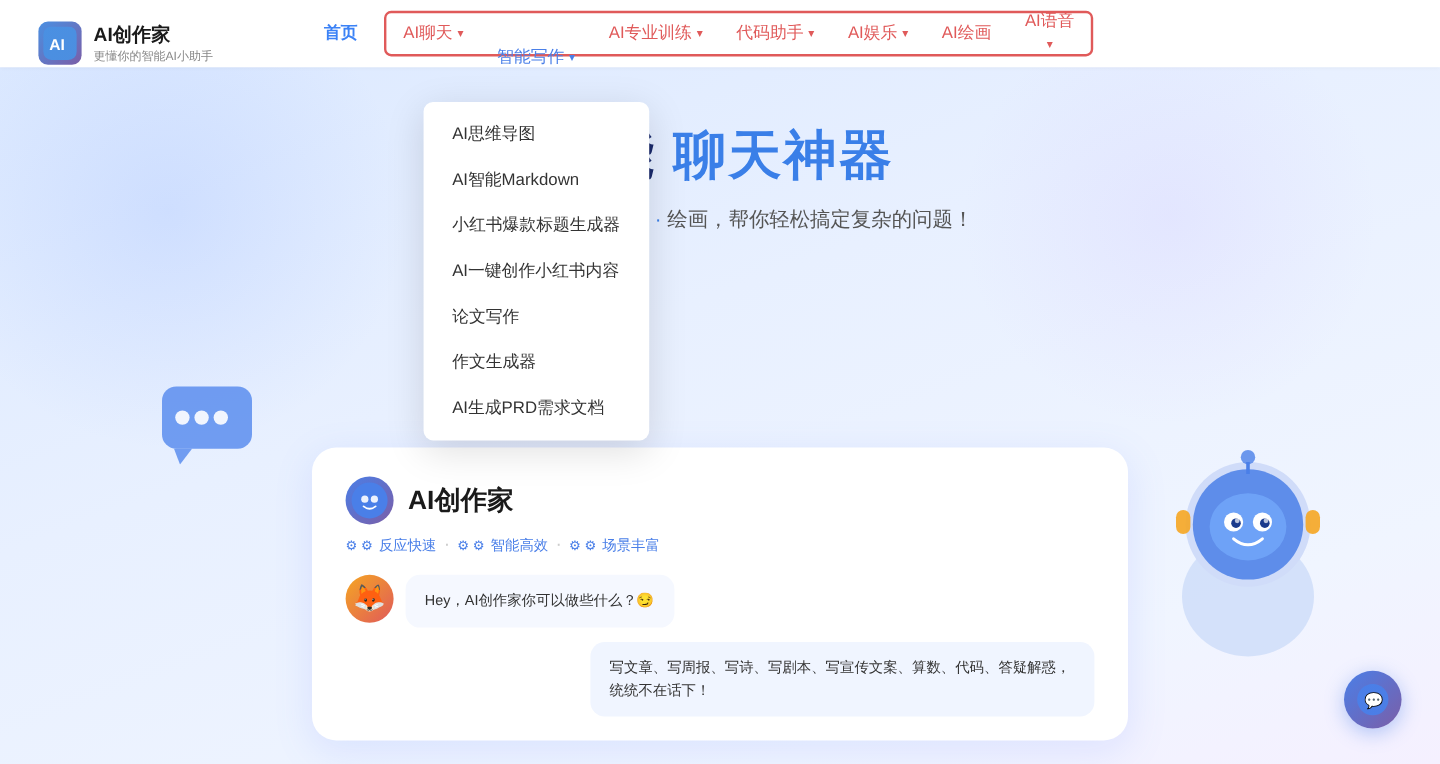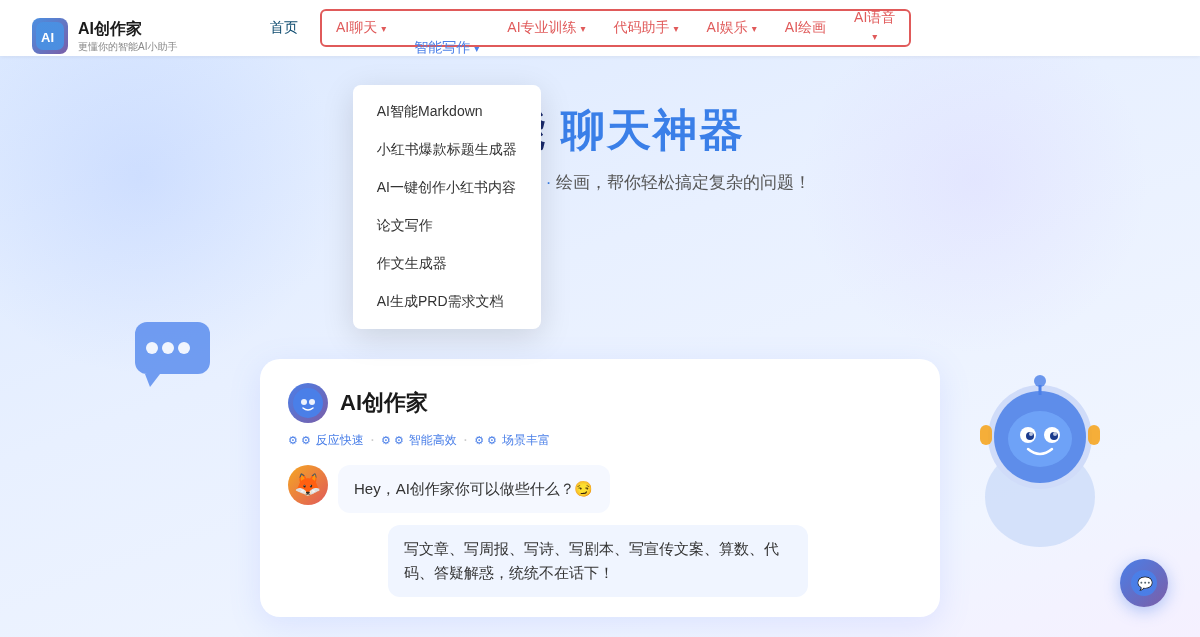--- a/index.html
+++ b/index.html
@@ -70,21 +70,21 @@
       align-items: center;
       gap: 4px;
       padding: 0 18px;
       height: 56px;
       cursor: pointer;
       font-size: 14px;
       color: #333;
       position: relative;
       white-space: nowrap;
     }
-    .nav-item.home { color: #0c4a6e; }
+    .nav-item.home { color: #3b82f6; font-weight: bold; }
     .nav-item.zhineng { color: #4a7fe8; }
     .chevron {
       font-size: 10px;
       color: #999;
     }
     .nav-item.zhineng .chevron { color: #4a7fe8; }
 
     
     .dropdown {
       position: absolute;
@@ -233,21 +233,21 @@
     .avatar.bot-avatar {
       background: linear-gradient(135deg, #4a7fe8, #7b5ea7);
       color: white;
       font-size: 14px;
       font-weight: bold;
     }
     .msg-bubble {
       background: #f5f8ff;
       border-radius: 12px;
       padding: 12px 16px;
-      font-size: 15px;
+      font-size: 12px;
       color: #333;
       max-width: 420px;
       line-height: 1.6;
     }
     .msg-bubble.bot-bubble {
       background: #f0f5ff;
     }
 
     
     .robot-char {
@@ -345,20 +345,21 @@
       <div class="nav-item" style="height:46px;color:#e05a5a;padding:0 14px;">
         <span>AI聊天</span>
         <span class="chevron" style="color:#e05a5a;">▾</span>
       </div>
 
       <div class="nav-item zhineng" style="height:38px;padding:0 14px;position:relative;margin-top:40px;">
         <span>智能写作</span>
         <span class="chevron" style="color:#4a7fe8;">▾</span>
 
         <div class="dropdown">
+          <div class="dropdown-item">AI思维导图</div>
           <div class="dropdown-item">AI智能Markdown</div>
           <div class="dropdown-item">小红书爆款标题生成器</div>
           <div class="dropdown-item">AI一键创作小红书内容</div>
           <div class="dropdown-item">论文写作</div>
           <div class="dropdown-item">作文生成器</div>
           <div class="dropdown-item">AI生成PRD需求文档</div>
         </div>
       </div>
 
       <div class="nav-item" style="height:38px;color:#e05a5a;padding:0 14px;">
@@ -483,21 +484,21 @@
       <div class="msg-row user">
         <div class="avatar user-avatar">
 
           <span style="font-size:22px;">🦊</span>
         </div>
         <div class="msg-bubble">
           <span>Hey，AI创作家你可以做些什么？😏</span>
         </div>
       </div>
 
-      <div class="msg-row bot" style="flex-direction:row-reverse;flex-direction:row;">
+      <div class="msg-row bot" style="flex-direction:row-reverse;justify-content:flex-end;flex-direction:row;">
         <div style="width:40px;"></div>
         <div class="msg-bubble bot-bubble" style="margin-left:50px;background:#f0f5ff;">
           <span>写文章、写周报、写诗、写剧本、写宣传文案、算数、代码、答疑解惑，统统不在话下！</span>
         </div>
       </div>
     </div>
   </div>
 
   <div class="fab">
     <svg width="28" height="28" viewBox="0 0 28 28" fill="none">

